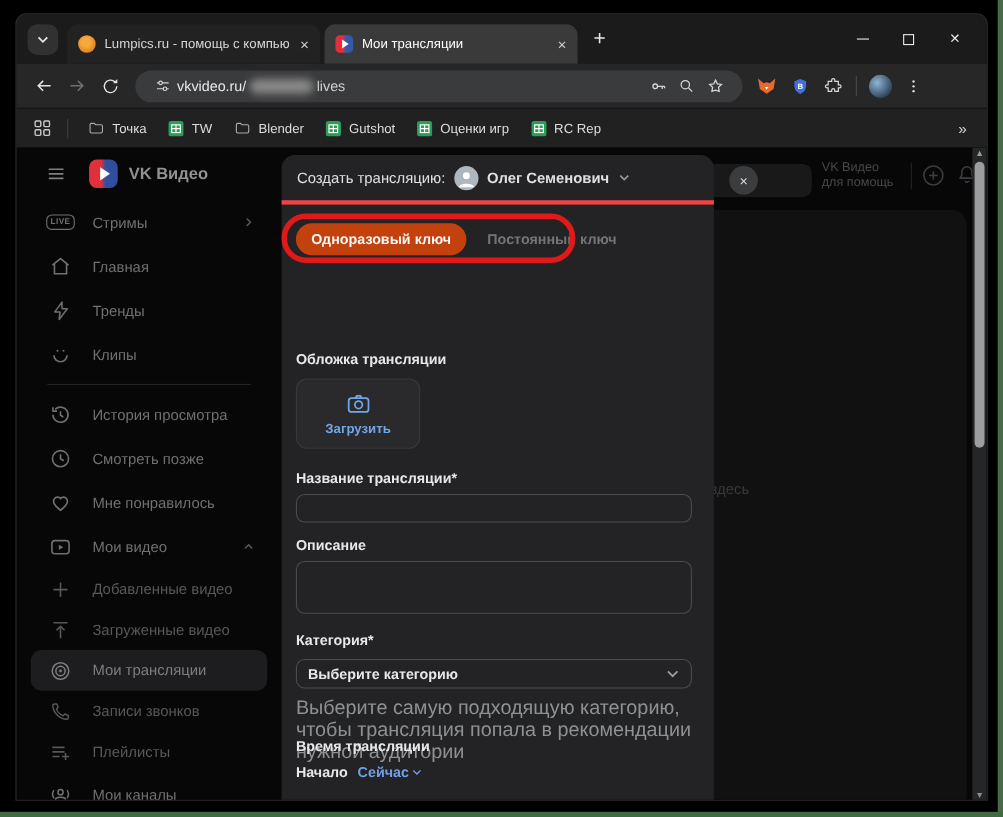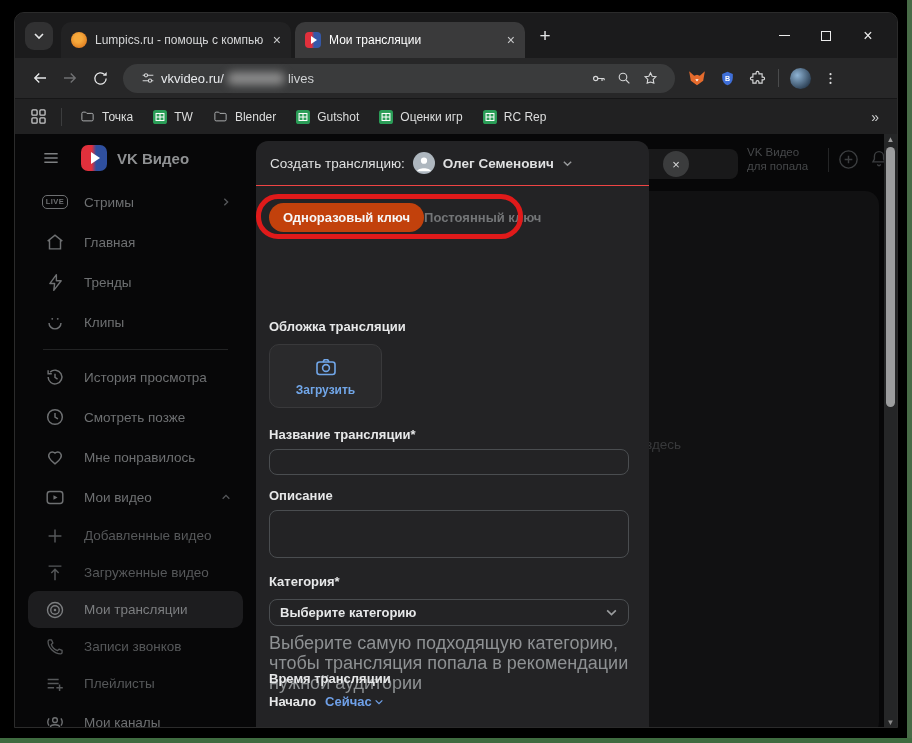--- a/index.html
+++ b/index.html
@@ -76,29 +76,29 @@
   .bg-panel { position:absolute; left:330px; top:57px; width:534px; height:545px; background:#111112; border-radius:14px; }
   .bg-text { position:absolute; left:631px; top:303px; color:#38393b; font-size:13.5px; }
 
   .scrollbar { position:absolute; left:869px; top:0; width:13px; height:595px; background:#252627; }
   .sb-up { position:absolute; top:1px; left:0; width:13px; text-align:center; color:#9b9b9b; font-size:8px; }
   .sb-thumb { position:absolute; left:2px; top:13px; width:9px; height:260px; background:#9c9d9e; border-radius:5px; }
   .sb-down { position:absolute; bottom:2px; left:0; width:13px; text-align:center; color:#8b8b8b; font-size:8px; }
 
   
   .modal { position:absolute; left:241px; top:7px; width:393px; height:588px; background:#232325; border-radius:12px 12px 0 0; z-index:5; }
-  .m-header { height:45px; display:flex; align-items:center; gap:8px; padding:0 14px; border-bottom:1px solid #ef4444; }
+  .m-header { height:45px; display:flex; align-items:center; gap:8px; padding:0 14px; border-bottom:4px solid #ef4444; }
   .m-title { color:#dfe0e1; font-size:13.5px; }
   .m-avatar { width:22px; height:22px; border-radius:50%; background:#aeb7bf; position:relative; overflow:hidden; flex:0 0 22px; }
   .m-account { color:#dfe0e1; font-size:13.5px; font-weight:600; }
   .m-chev { color:#97999b; display:flex; }
   .m-abs { position:absolute; left:13px; }
   .m-tabs { top:62px; display:flex; align-items:center; }
   .key-tab-active { background:#c2410c; border-radius:16px; padding:7px 14px; color:#f7f7f8; font-size:13px; font-weight:700; }
-  .key-tab-inactive { color:#737577; font-size:13px; font-weight:600; }
+  .key-tab-inactive { color:#737577; font-size:13px; font-weight:600; margin-left:19px; }
   .m-intro { top:106px; width:362px; color:#c3c5c7; font-size:12.5px; line-height:20.5px; font-weight:500; }
   .m-label { color:#e7e8e9; font-size:13px; font-weight:700; }
   .lbl-cover { top:178px; }
   .upload-tile { top:203px; width:113px; height:64px; background:#2a2a2c; border:1px solid #39393b; border-radius:10px; display:flex; flex-direction:column; align-items:center; justify-content:center; gap:4px; color:#71a6e8; }
   .upload-text { font-size:12px; font-weight:600; }
   .lbl-name { top:286px; }
   .m-input { top:308px; width:360px; height:26px; background:transparent; border:1px solid #4a4d50; border-radius:8px; color:#e7e8e9; font-size:13px; padding:0 10px; outline:none; font-family:"Liberation Sans",sans-serif; }
   .lbl-desc { top:347px; }
   .m-textarea { top:369px; width:360px; height:48px; background:transparent; border:1px solid #4a4d50; border-radius:8px; resize:none; color:#e7e8e9; font-size:13px; padding:6px 10px; outline:none; font-family:"Liberation Sans",sans-serif; }
   .lbl-cat { top:433px; }
@@ -438,21 +438,21 @@
             </span>
           <span>Мои каналы</span>
         </div>
       </div>
 
       <div class="pg-header-search">
         <div class="search-clear">×</div>
       </div>
       <div class="authors-label">
         <div>VK Видео</div>
-        <div>для попала</div>
+        <div>для помощь</div>
       </div>
       <div class="hd-divider"></div>
       <div class="plus-circle">
         <svg width="23" height="23" viewBox="0 0 24 24">
             <circle cx="12" cy="12" r="9" fill="none" stroke="currentColor" stroke-width="1.5"></circle>
             <path d="M12 8v8M8 12h8" fill="none" stroke="currentColor" stroke-width="1.5"></path>
           </svg>
       </div>
       <div class="bell">
         <svg width="22" height="22" viewBox="0 0 24 24">

